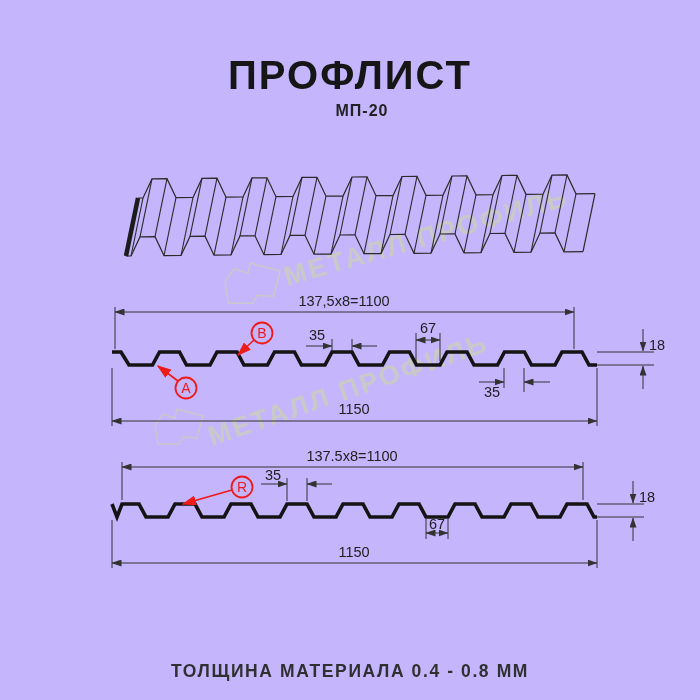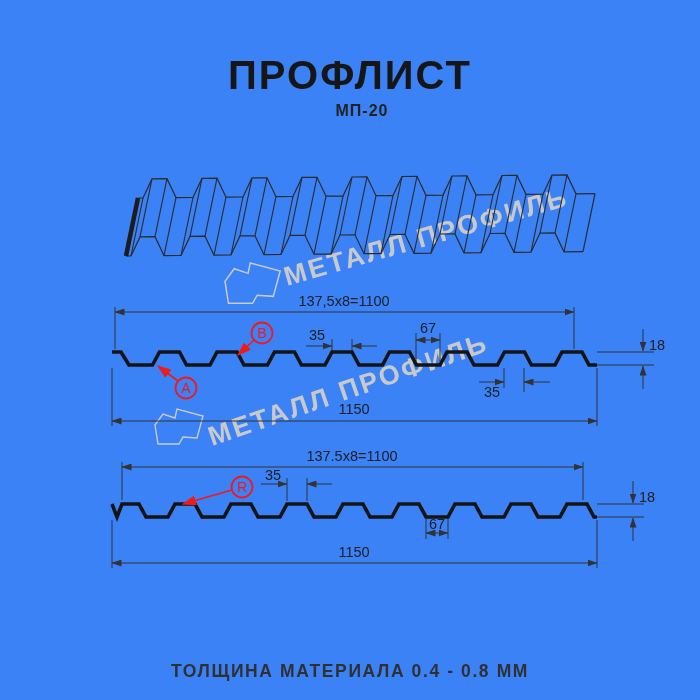--- a/index.html
+++ b/index.html
@@ -1,17 +1,17 @@
 <!DOCTYPE html>
 <html><head>
 <meta charset="utf-8">
 <style>
   html,body{margin:0;padding:0;background:#ffffff;}
   body{width:700px;height:700px;overflow:hidden;font-family:"Liberation Sans",sans-serif;}
-  .canvas{position:relative;width:700px;height:700px;background:#3b82f6;}
+  .canvas{position:relative;width:700px;height:700px;background:#c4b5fd;}
   .title{position:absolute;top:53px;left:0;width:700px;text-align:center;
          font-size:40px;font-weight:800;letter-spacing:2px;color:#161616;}
   .subtitle{position:absolute;top:102px;left:12px;width:700px;text-align:center;
          font-size:16px;font-weight:700;letter-spacing:1px;color:#222;}
   .footer{position:absolute;top:617px;left:0;width:700px;text-align:center;
          font-size:17.5px;font-weight:600;letter-spacing:1.6px;color:#303030;margin-top:44px;}
   svg{position:absolute;left:0;top:0;}
   .dim{font-family:"Liberation Sans",sans-serif;font-size:14.5px;fill:#1e1e1e;}
   .redlbl{font-family:"Liberation Sans",sans-serif;font-size:14px;fill:#ef1a1a;}
   .wmtext{font-family:"Liberation Sans",sans-serif;font-weight:700;font-size:27px;

